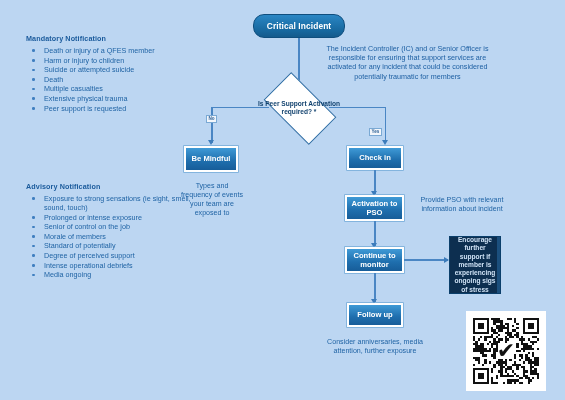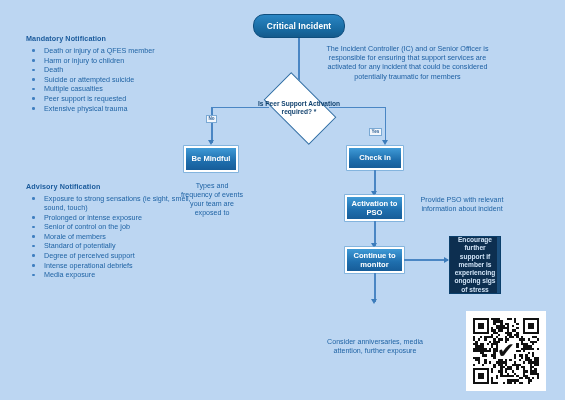--- a/index.html
+++ b/index.html
@@ -112,39 +112,39 @@
 </head>
 <body>
 
 <div id="canvas">
 
   <div class="side-col">
     <div class="side-head">Mandatory Notification</div>
     <ul class="side-list">
       <li>Death or injury of a QFES member</li>
       <li>Harm or injury to children</li>
+      <li>Suicide or attempted suicide</li>
       <li>Death</li>
-      <li>Suicide or attempted suicide</li>
       <li>Multiple casualties</li>
+      <li>Extensive physical trauma</li>
       <li>Peer support is requested</li>
-      <li>Extensive physical trauma</li>
     </ul>
   </div>
 
   <div class="side-block2">
     <div class="side-head">Advisory Notification</div>
     <ul class="side-list">
       <li>Exposure to strong sensations (ie sight, smell, sound, touch)</li>
       <li>Prolonged or intense exposure</li>
       <li>Senior of control on the job</li>
       <li>Morale of members</li>
       <li>Standard of potentially</li>
       <li>Degree of perceived support</li>
       <li>Intense operational debriefs</li>
-      <li>Media exposure</li>
+      <li>Media ongoing</li>
     </ul>
   </div>
 
   <div class="pill" style="left:253px;top:14px;width:92px;height:24px;">
     <span>Critical Incident</span>
   </div>
 
   <div class="ann top" style="left:320px;top:44px;width:175px;">The Incident Controller (IC) and or Senior Officer is responsible for ensuring that support services are activated for any incident that could be considered potentially traumatic for members</div>
 
   <div class="ln lnv" style="left:298.2px;top:38px;height:48px;"></div>
@@ -190,20 +190,23 @@
   <div class="ln lnh" style="left:404px;top:259.4px;width:44px;"></div>
   <div class="arrow-r" style="left:444px;top:256.6px;"></div>
 
   <div class="darkbox" style="left:449px;top:236px;width:52px;height:58px;">
     <span>Encourage further support if member is experiencing ongoing sigs of stress</span>
   </div>
 
   <div class="ln lnv" style="left:374.2px;top:273px;height:29px;"></div>
   <div class="arrow-d" style="left:371.4px;top:299px;"></div>
 
+  <div class="node" style="left:347px;top:303px;width:56px;height:24px;">
+    <span>Follow up</span>
+  </div>
   <div class="ann" style="left:322px;top:338px;width:106px;">Consider anniversaries, media attention, further exposure</div>
 
   <div class="qr-card" style="left:466px;top:311px;width:80px;height:80px;">
     <div id="qr" class="qr-grid" style="width: 66px; height: 66px; grid-template-columns: repeat(29, 1fr); grid-template-rows: repeat(29, 1fr);">
         <div style="background: rgb(17, 17, 17);"></div>
         <div style="background: rgb(17, 17, 17);"></div>
         <div style="background: rgb(17, 17, 17);"></div>
         <div style="background: rgb(17, 17, 17);"></div>
         <div style="background: rgb(17, 17, 17);"></div>
         <div style="background: rgb(17, 17, 17);"></div>

